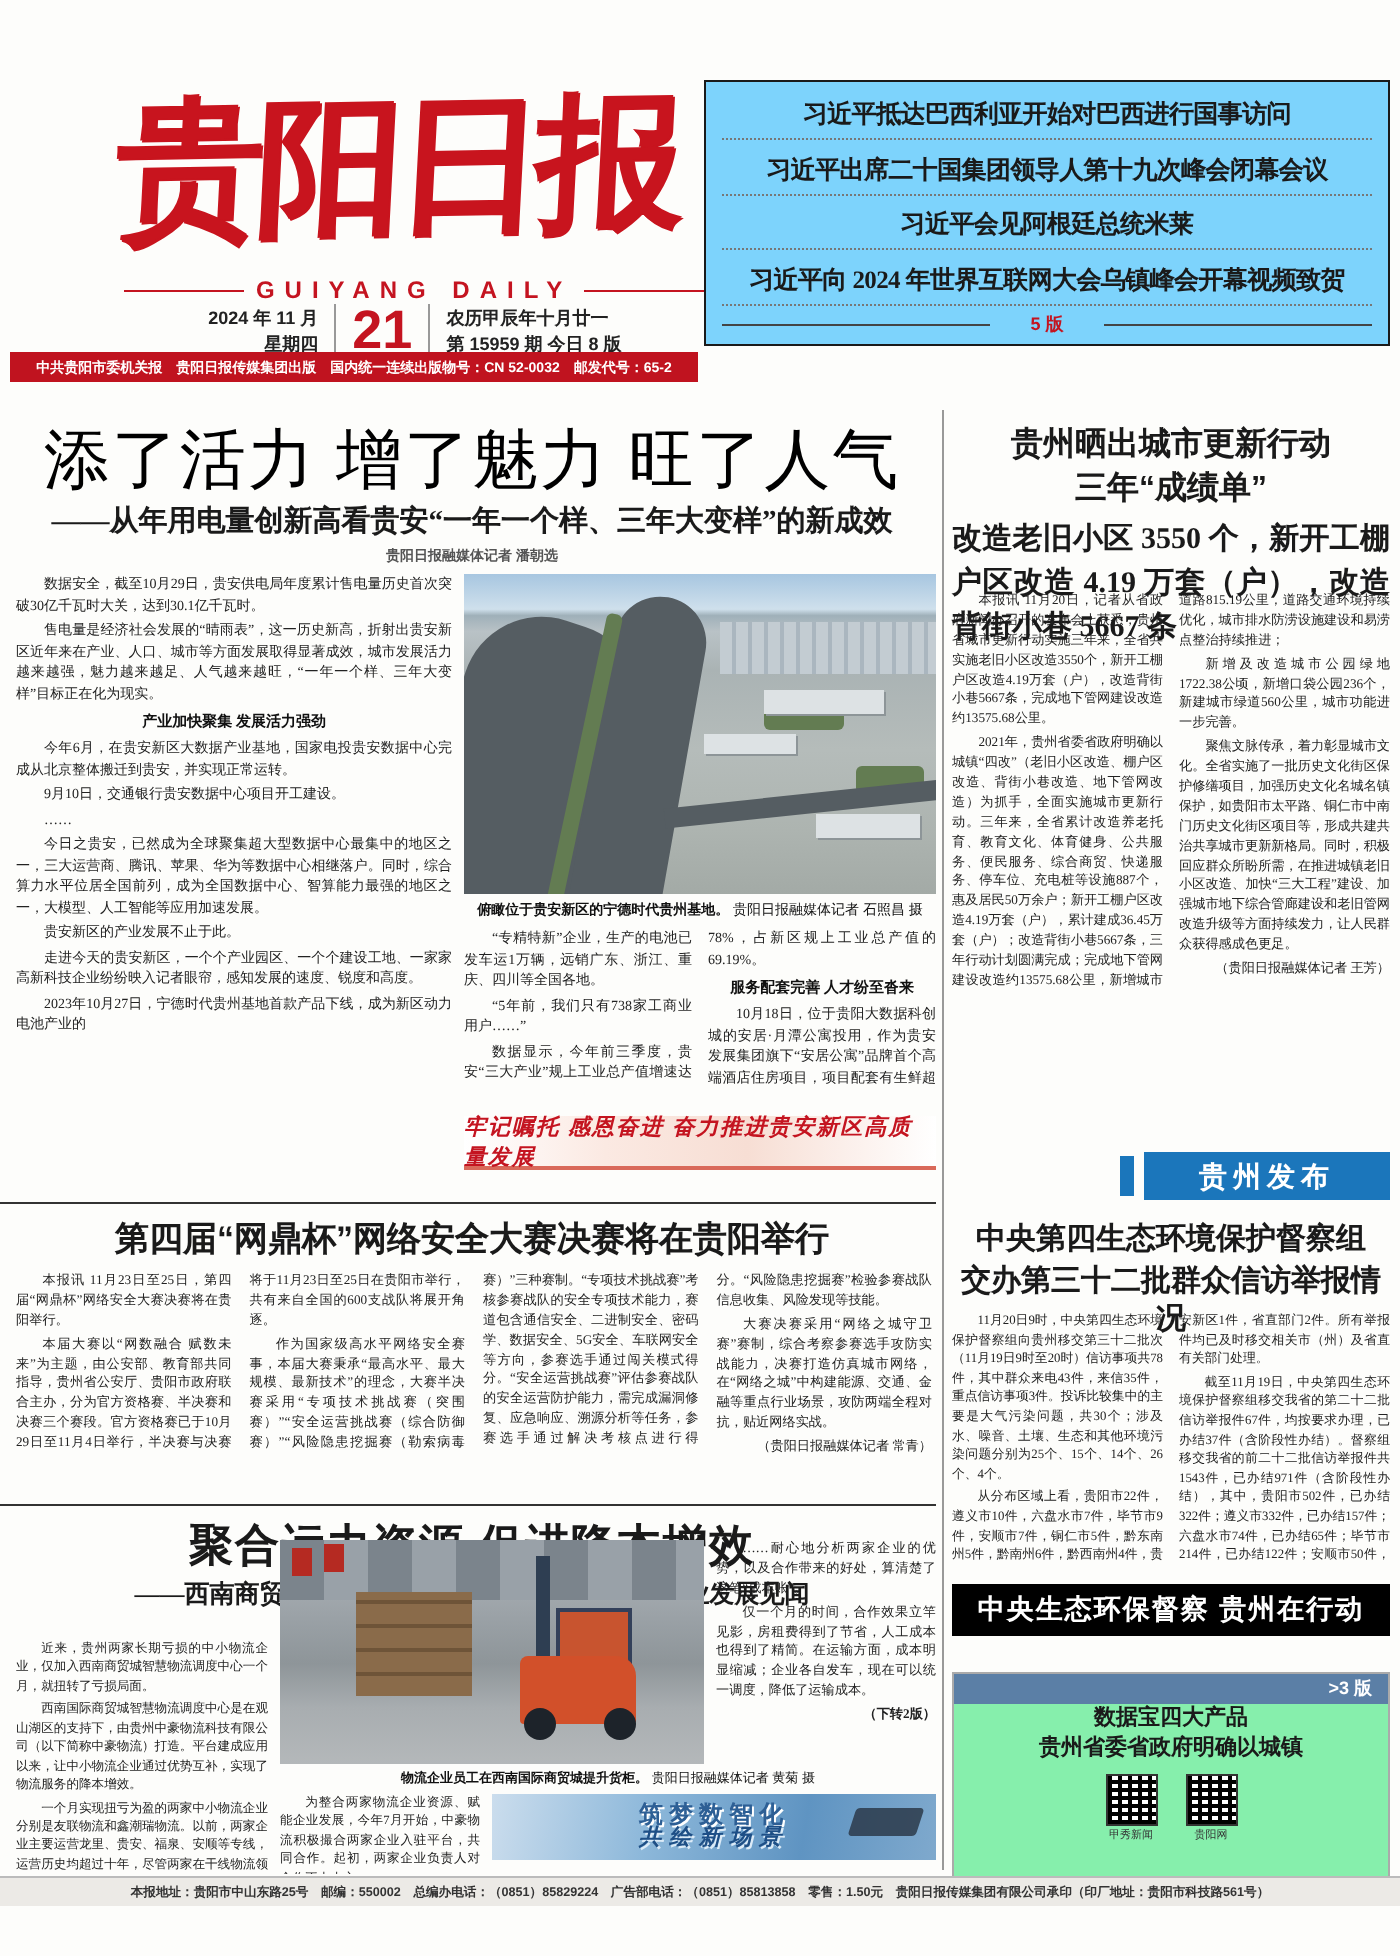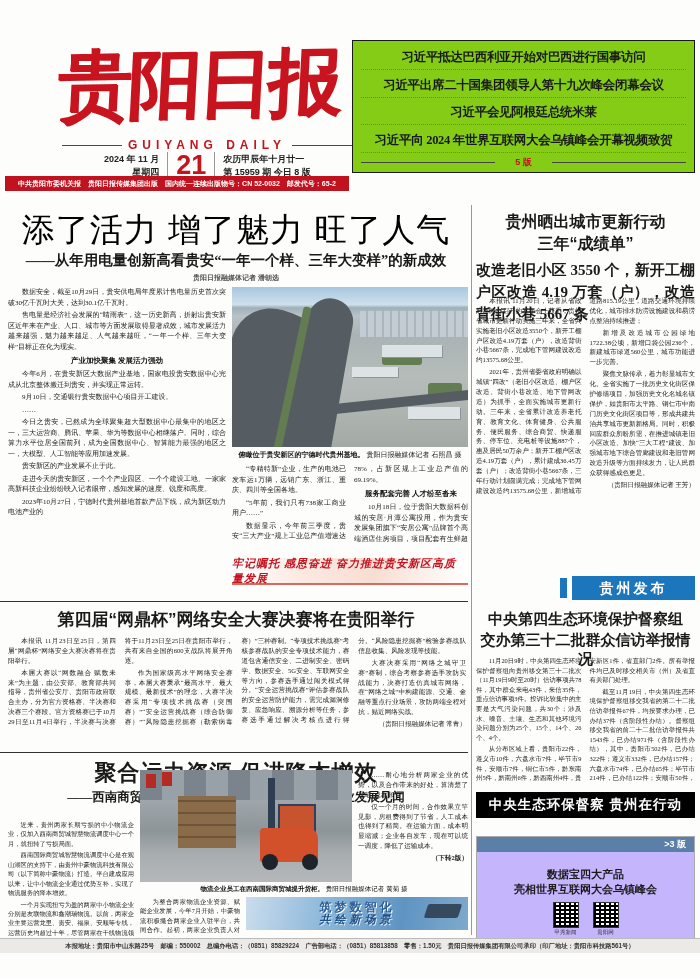--- a/index.html
+++ b/index.html
@@ -22,21 +22,21 @@
   .rule-dark{flex:1;border-top:1px solid #444;height:0;}
   #masthead-english{left:62px;top:138px;width:290px;font-size:12px;font-weight:bold;
       letter-spacing:5px;color:#c41420;}
   #date-row{left:70px;top:152px;width:278px;display:flex;align-items:center;}
   .date-small{font-size:9px;line-height:1.35;text-align:right;color:#222;font-weight:bold;}
   #day-number{font-size:27px;font-weight:900;color:#c41420;padding:0 8px;margin:0 8px;
       border-left:1px solid #999;border-right:1px solid #999;line-height:1;}
   #org-bar{left:5px;top:176px;width:344px;height:15px;background:#c0131f;color:#fff;
       font-size:7px;font-weight:bold;display:flex;align-items:center;justify-content:center;white-space:nowrap;}
   
-  #top-box{left:352px;top:40px;width:343px;height:133px;border:1.5px solid #1a1a1a;background:#84cc16;
+  #top-box{left:352px;top:40px;width:343px;height:133px;border:1.5px solid #1a1a1a;background:#7dd3fc;
       display:flex;flex-direction:column;justify-content:space-between;padding:5px 8px 3px 8px;box-sizing:border-box;}
   .tb-item{font-size:12.5px;font-weight:bold;text-align:center;white-space:nowrap;
       padding:3px 0;border-bottom:1px dotted #777;letter-spacing:-0.3px;font-family:"Liberation Serif",serif;}
   .tb-item:last-of-type{border-bottom:none;}
   #tb-pageref{display:flex;align-items:center;gap:20px;font-size:9px;font-weight:bold;color:#c41420;}
   
   #main-headline{left:4px;top:208px;width:464px;font-size:33px;font-weight:400;letter-spacing:1px;
       text-align:center;color:#000;}
   #main-subhead{left:4px;top:251px;width:464px;font-size:14.5px;font-weight:bold;text-align:center;
       font-family:"Liberation Serif",serif;}
@@ -94,21 +94,21 @@
   #gz-badge{left:560px;top:576px;width:135px;height:24px;display:flex;align-items:center;gap:5px;}
   #gz-badge .bar{width:7px;height:20px;background:#1b76bb;}
   #gz-badge .pill{flex:1;background:#1b76bb;color:#fff;font-size:14px;font-weight:900;
       letter-spacing:3px;text-align:center;line-height:24px;height:24px;}
   #rr-insp-t1{left:476px;top:610px;width:219px;font-size:15px;font-weight:900;text-align:center;}
   #rr-insp-t2{left:476px;top:631px;width:219px;font-size:15px;font-weight:900;text-align:center;}
   #rr-insp-body{left:476px;top:656px;width:219px;height:130px;column-count:2;column-gap:8px;}
   #rr-insp-body .para{font-size:6.4px;}
   #eco-banner{left:476px;top:792px;width:219px;height:26px;background:#000000;color:#fff;
       display:flex;align-items:center;justify-content:center;font-size:13.5px;font-weight:900;letter-spacing:1px;}
-  #promo-box{left:476px;top:836px;width:219px;height:104px;border:1px solid #aaa;background:#c4b5fd;box-sizing:border-box;}
+  #promo-box{left:476px;top:836px;width:219px;height:104px;border:1px solid #aaa;background:#86efac;box-sizing:border-box;}
   #promo-bar{height:15px;background:#5b7fa6;color:#fff;font-size:9px;font-weight:bold;
       display:flex;align-items:center;justify-content:flex-end;padding-right:8px;}
   .promo-line{font-size:11px;font-weight:bold;text-align:center;font-family:"Liberation Serif",serif;line-height:1.4;}
   #qr-row{display:flex;justify-content:center;gap:14px;margin-top:4px;}
   .qr-wrap{text-align:center;}
   .qr{width:24px;height:24px;margin:0 auto;border:1px solid #333;background-color:#fff;background-image:
       repeating-linear-gradient(0deg,#000 0 2px,transparent 2px 4px),
       repeating-linear-gradient(90deg,#000 0 2px,#fff 2px 5px);}
   .qr-label{font-size:5.5px;color:#333;margin-top:1px;}
   
@@ -284,22 +284,22 @@
     <p class="para">11月20日9时，中央第四生态环境保护督察组向贵州移交第三十二批次（11月19日9时至20时）信访事项共78件，其中群众来电43件，来信35件，重点信访事项3件。投诉比较集中的主要是大气污染问题，共30个；涉及水、噪音、土壤、生态和其他环境污染问题分别为25个、15个、14个、26个、4个。</p>
     <p class="para">从分布区域上看，贵阳市22件，遵义市10件，六盘水市7件，毕节市9件，安顺市7件，铜仁市5件，黔东南州5件，黔南州6件，黔西南州4件，贵安新区1件，省直部门2件。所有举报件均已及时移交相关市（州）及省直有关部门处理。</p>
     <p class="para">截至11月19日，中央第四生态环境保护督察组移交我省的第二十二批信访举报件67件，均按要求办理，已办结37件（含阶段性办结）。督察组移交我省的前二十二批信访举报件共1543件，已办结971件（含阶段性办结），其中，贵阳市502件，已办结322件；遵义市332件，已办结157件；六盘水市74件，已办结65件；毕节市214件，已办结122件；安顺市50件，已办结17件；铜仁市90件，已办结76件；黔东南州89件，已办结68件；黔南州108件，已办结76件；黔西南州64件，已办结48件；贵安新区16件，已办结15件；省直部门4件，已办结3件。</p>
   </div>
   <div class="abs" id="eco-banner">中央生态环保督察  贵州在行动</div>
 
   <div class="abs" id="promo-box">
     <div id="promo-bar">
       <span>&gt;3 版</span>
     </div>
-    <div class="promo-line" style="margin-top:15px;">数据宝四大产品</div>
-    <div class="promo-line">亮相世界互联网大会乌镇峰会</div>
+    <div class="promo-line" style="margin-top:0;">数据宝四大产品</div>
+    <div class="promo-line">贵州省委省政府明确以城镇</div>
     <div id="qr-row">
       <div class="qr-wrap">
         <div class="qr"></div>
         <div class="qr-label">甲秀新闻</div>
       </div>
       <div class="qr-wrap">
         <div class="qr"></div>
         <div class="qr-label">贵阳网</div>
       </div>
     </div>

